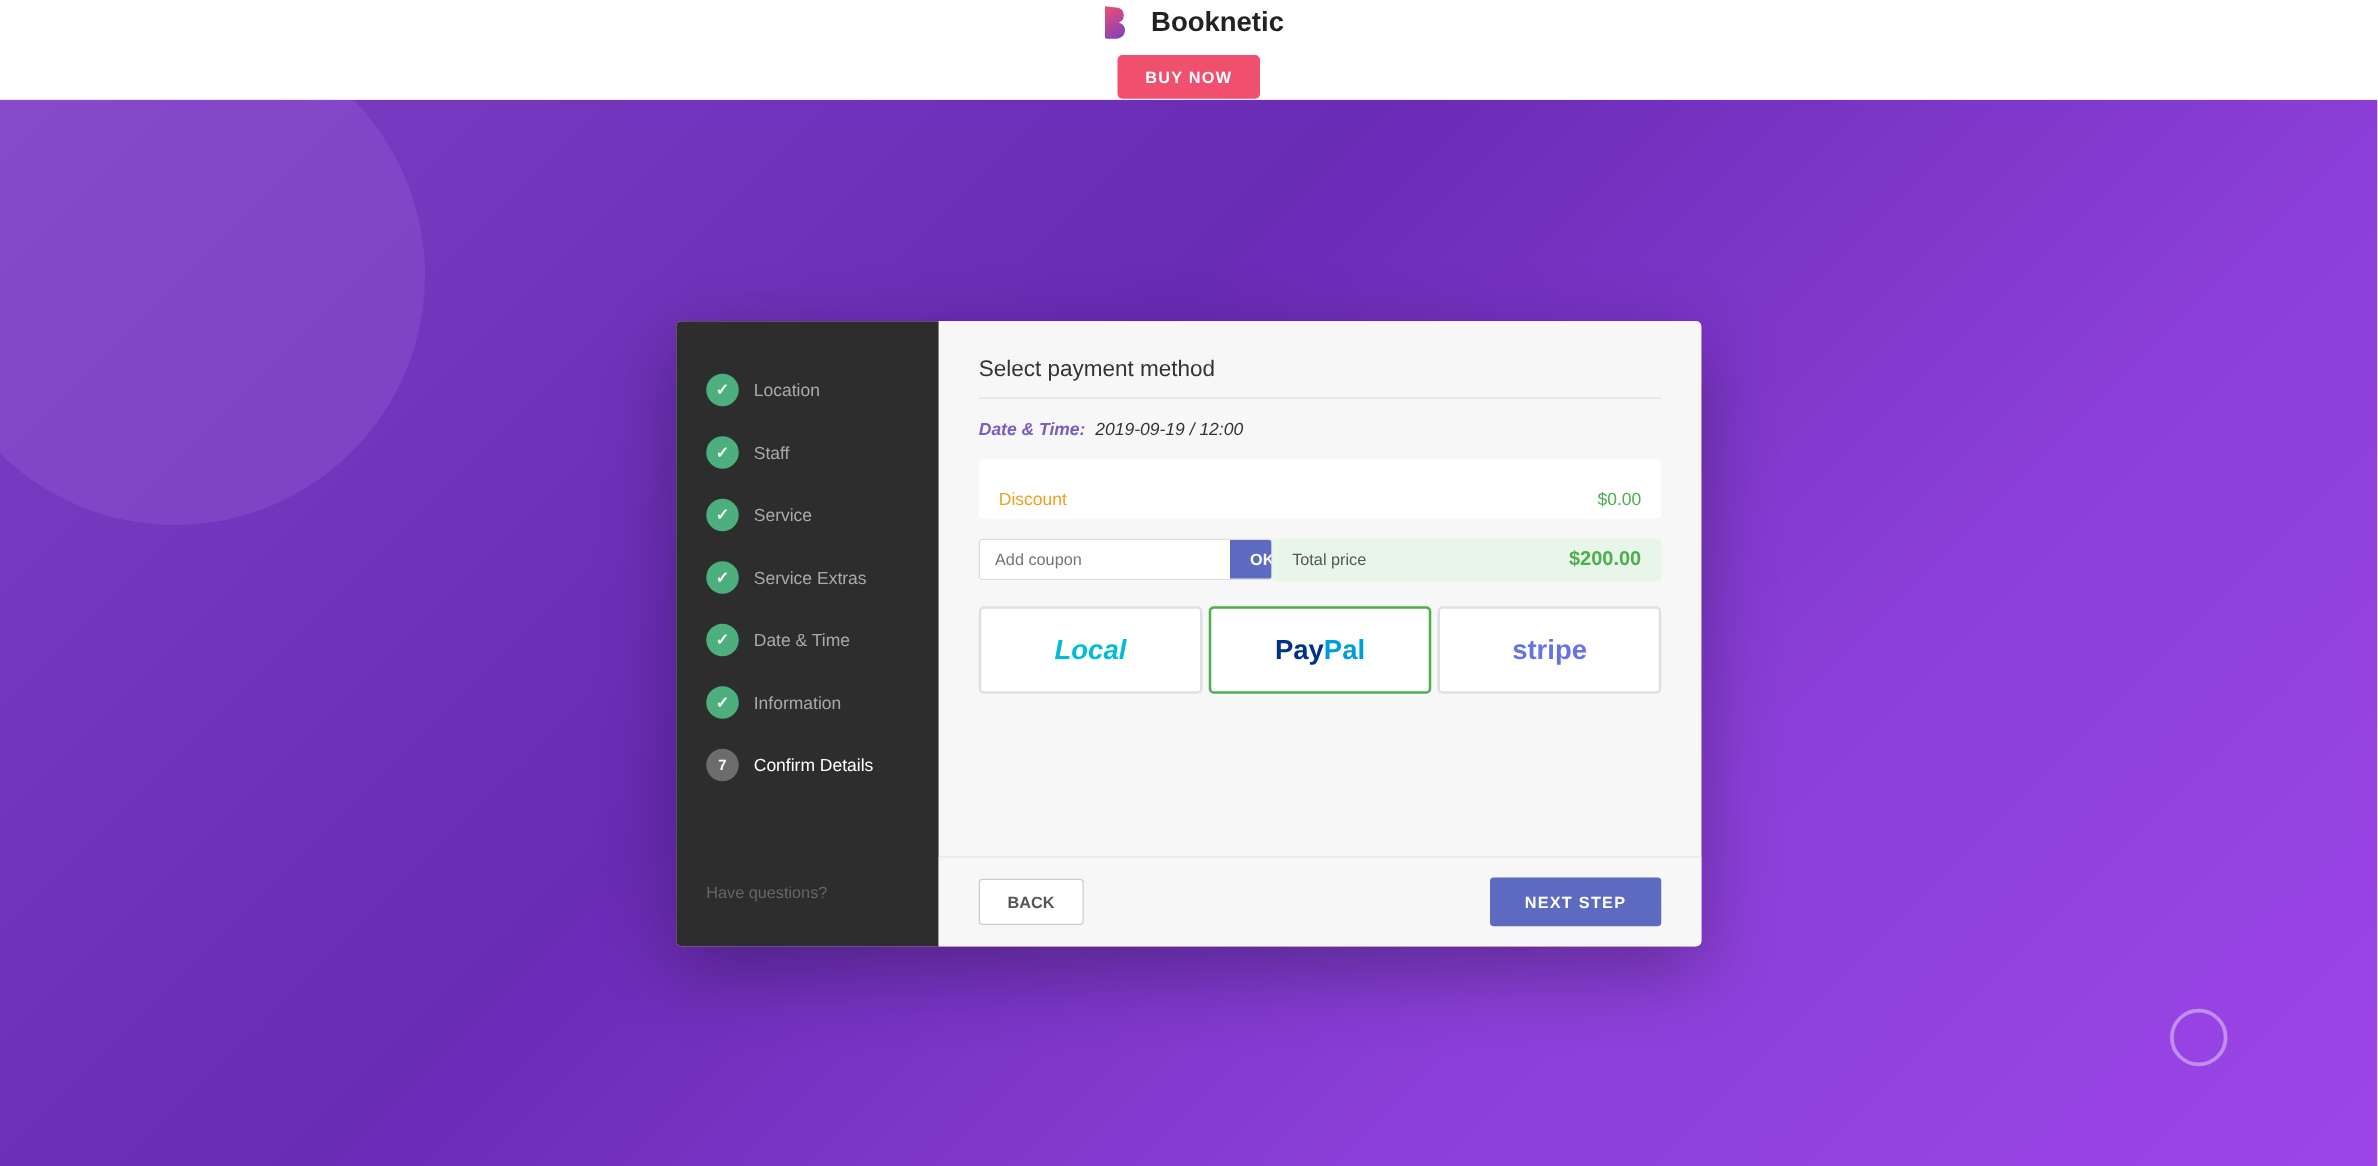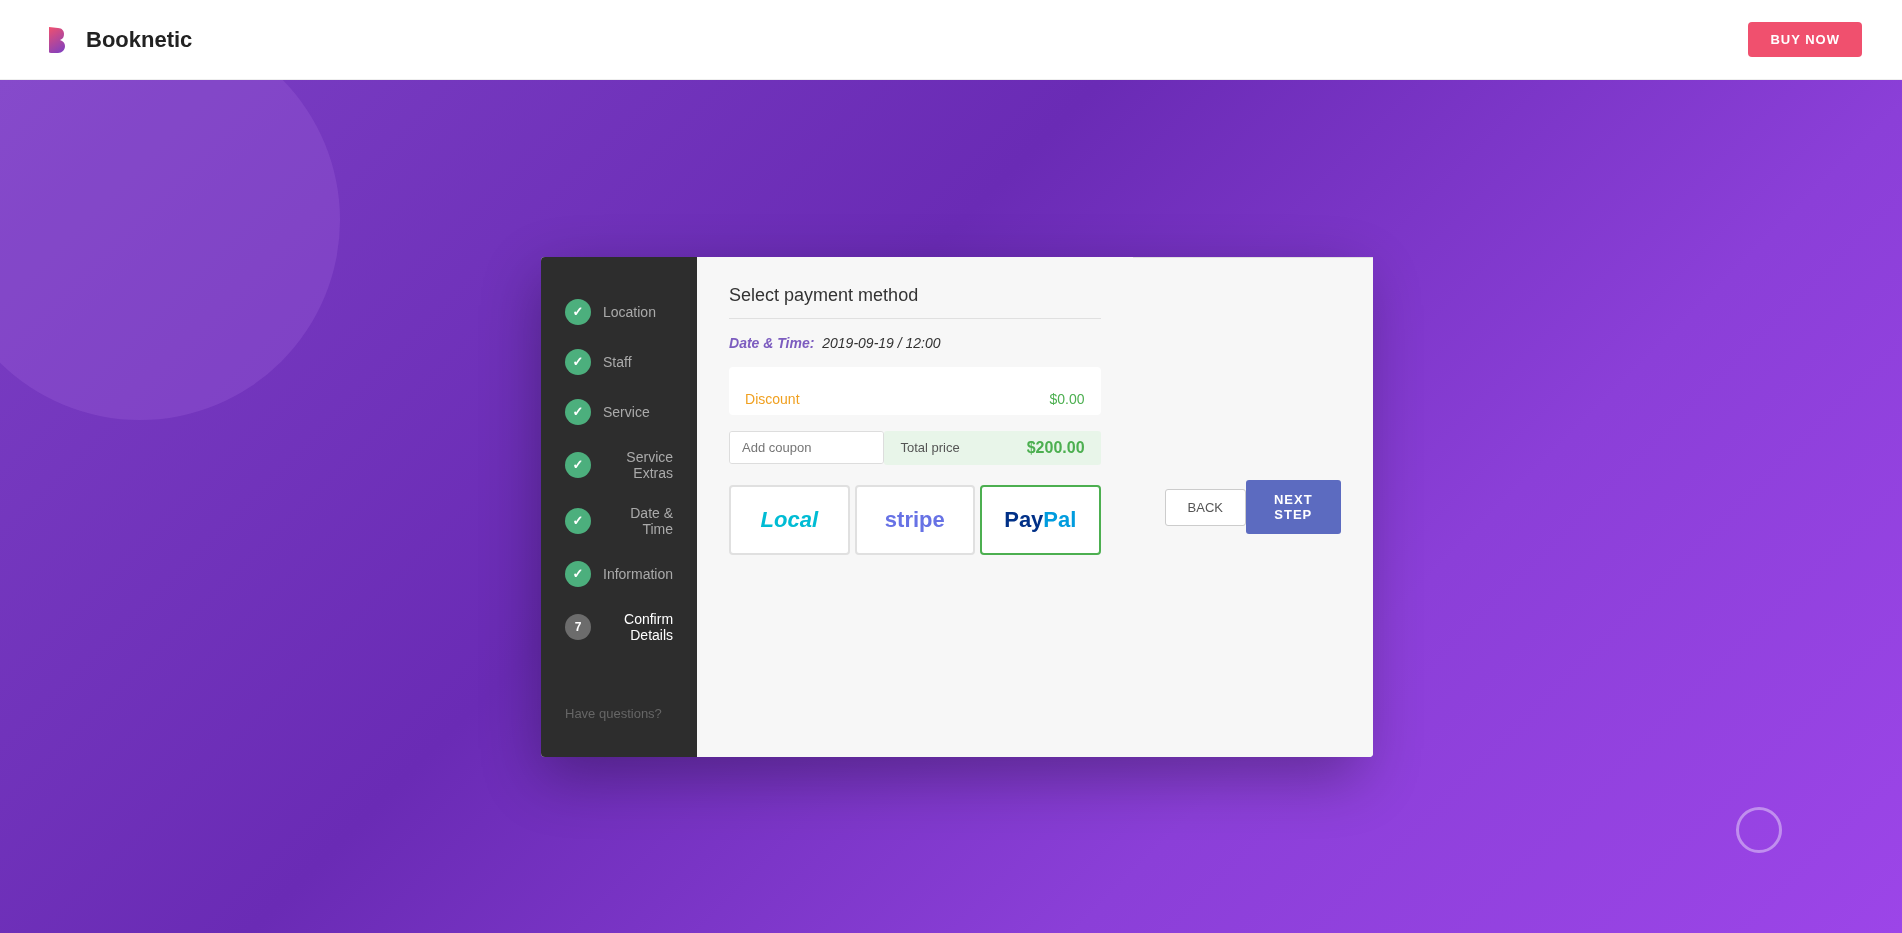--- a/index.html
+++ b/index.html
@@ -9,20 +9,21 @@
     .header {
       height: 80px;
       background: #fff;
       border-bottom: 1px solid #eee;
       display: flex;
       align-items: center;
       justify-content: space-between;
       padding: 0 40px;
       position: relative;
       z-index: 10;
+      flex-direction: column;
     }
     .header-logo {
       display: flex;
       align-items: center;
       gap: 10px;
     }
     .logo-icon {
       width: 36px;
       height: 36px;
     }
@@ -135,21 +136,21 @@
       padding: 16px 24px;
       color: #666;
       font-size: 13px;
     }
 
     
     .main-content {
       flex: 1;
       padding: 0;
       display: flex;
-      flex-direction: row;
+      flex-direction: column;
       background: #f7f7f7;
       border-radius: 0 4px 4px 0;
     }
     .content-body {
       flex: 1;
       padding: 28px 32px 20px 32px;
     }
     .section-title {
       font-size: 18px;
       font-weight: 500;
@@ -296,21 +297,21 @@
       border-top: 1px solid #e0e0e0;
       border-radius: 0 0 4px 0;
     }
     .back-btn {
       background: #fff;
       color: #555;
       border: 1px solid #ccc;
       padding: 10px 22px;
       border-radius: 3px;
       font-size: 13px;
-      font-weight: 400;
+      font-weight: 700;
       cursor: pointer;
       text-align: center;
     }
     .next-btn {
       background: #5c6bc0;
       color: #fff;
       border: none;
       padding: 12px 28px;
       border-radius: 3px;
       font-size: 13px;
@@ -426,27 +427,27 @@
           <div class="total-box">
             <span class="total-label">Total price</span>
             <span class="total-price">$200.00</span>
           </div>
         </div>
 
         <div class="payment-methods">
           <div class="payment-option">
             <span class="payment-local">Local</span>
           </div>
-          <div class="payment-option">
-            <span class="payment-stripe">stripe</span>
-          </div>
           <div class="payment-option selected">
             <span class="payment-paypal">
               <span class="pp-pay">Pay</span><span class="pp-pal">Pal</span>
             </span>
+          </div>
+          <div class="payment-option">
+            <span class="payment-stripe">stripe</span>
           </div>
         </div>
 
       </div>
 
       <div class="content-footer">
         <button class="back-btn">BACK</button>
         <button class="next-btn">NEXT STEP</button>
       </div>
     </div>

